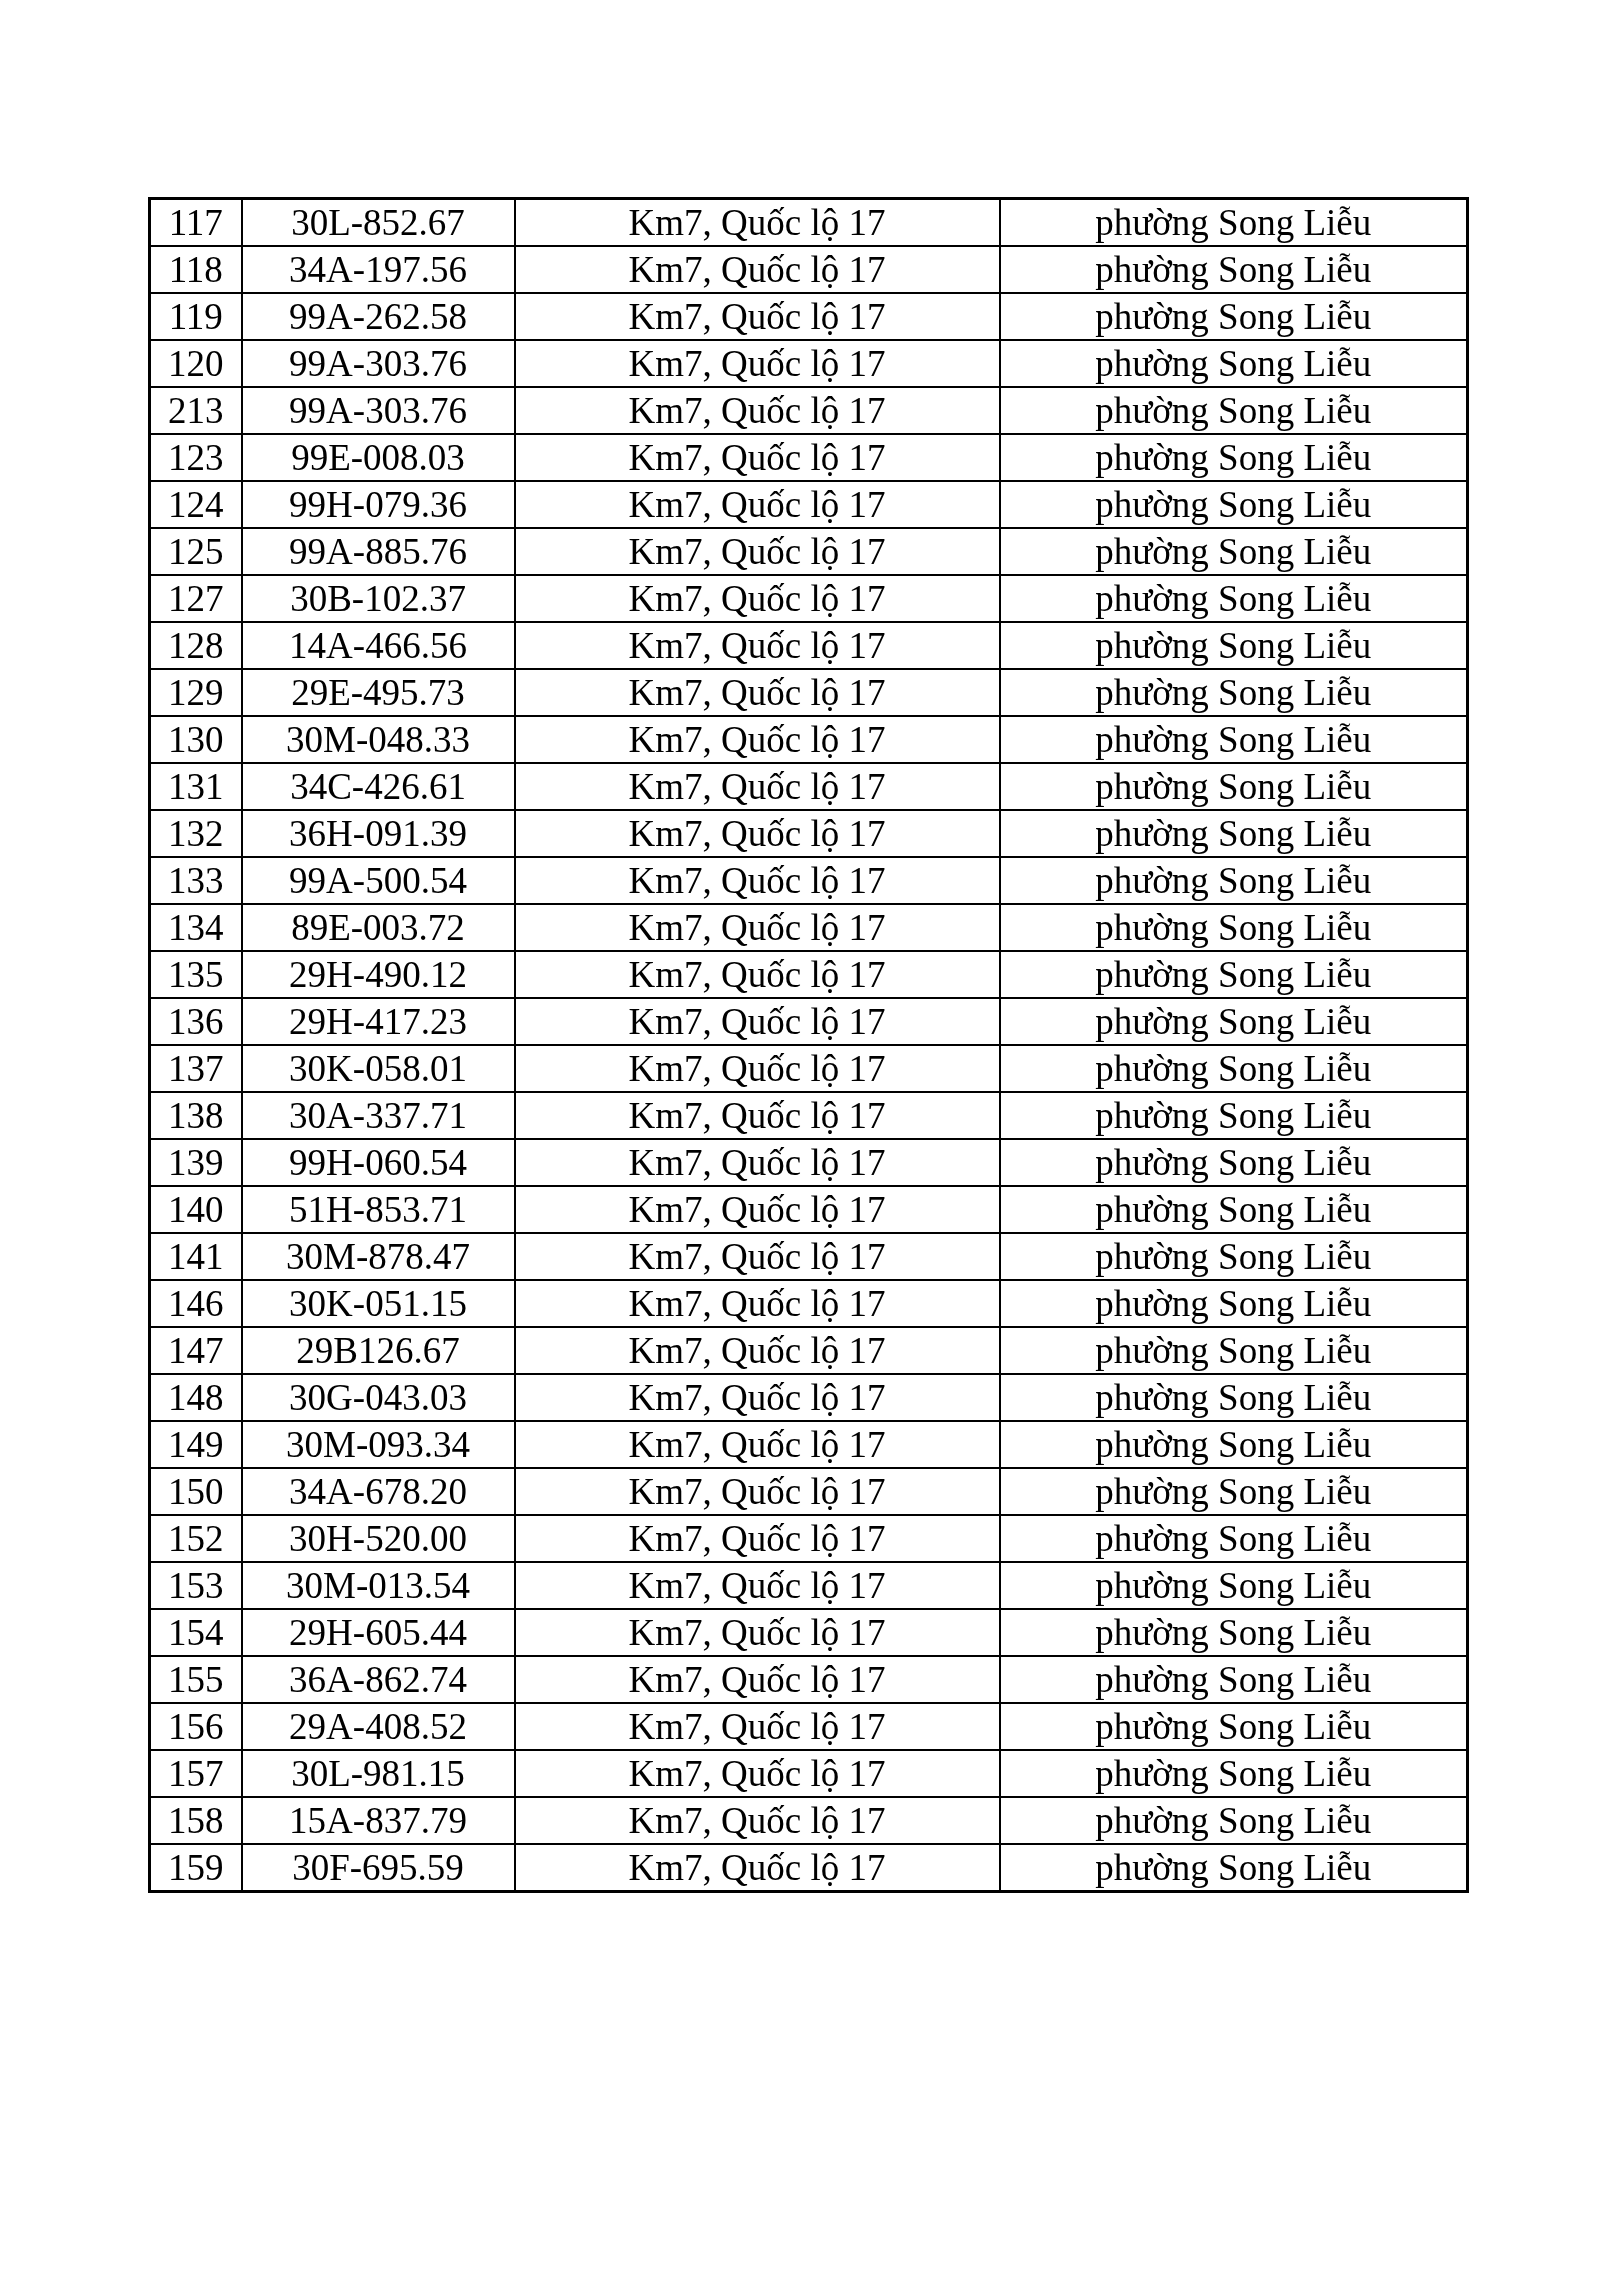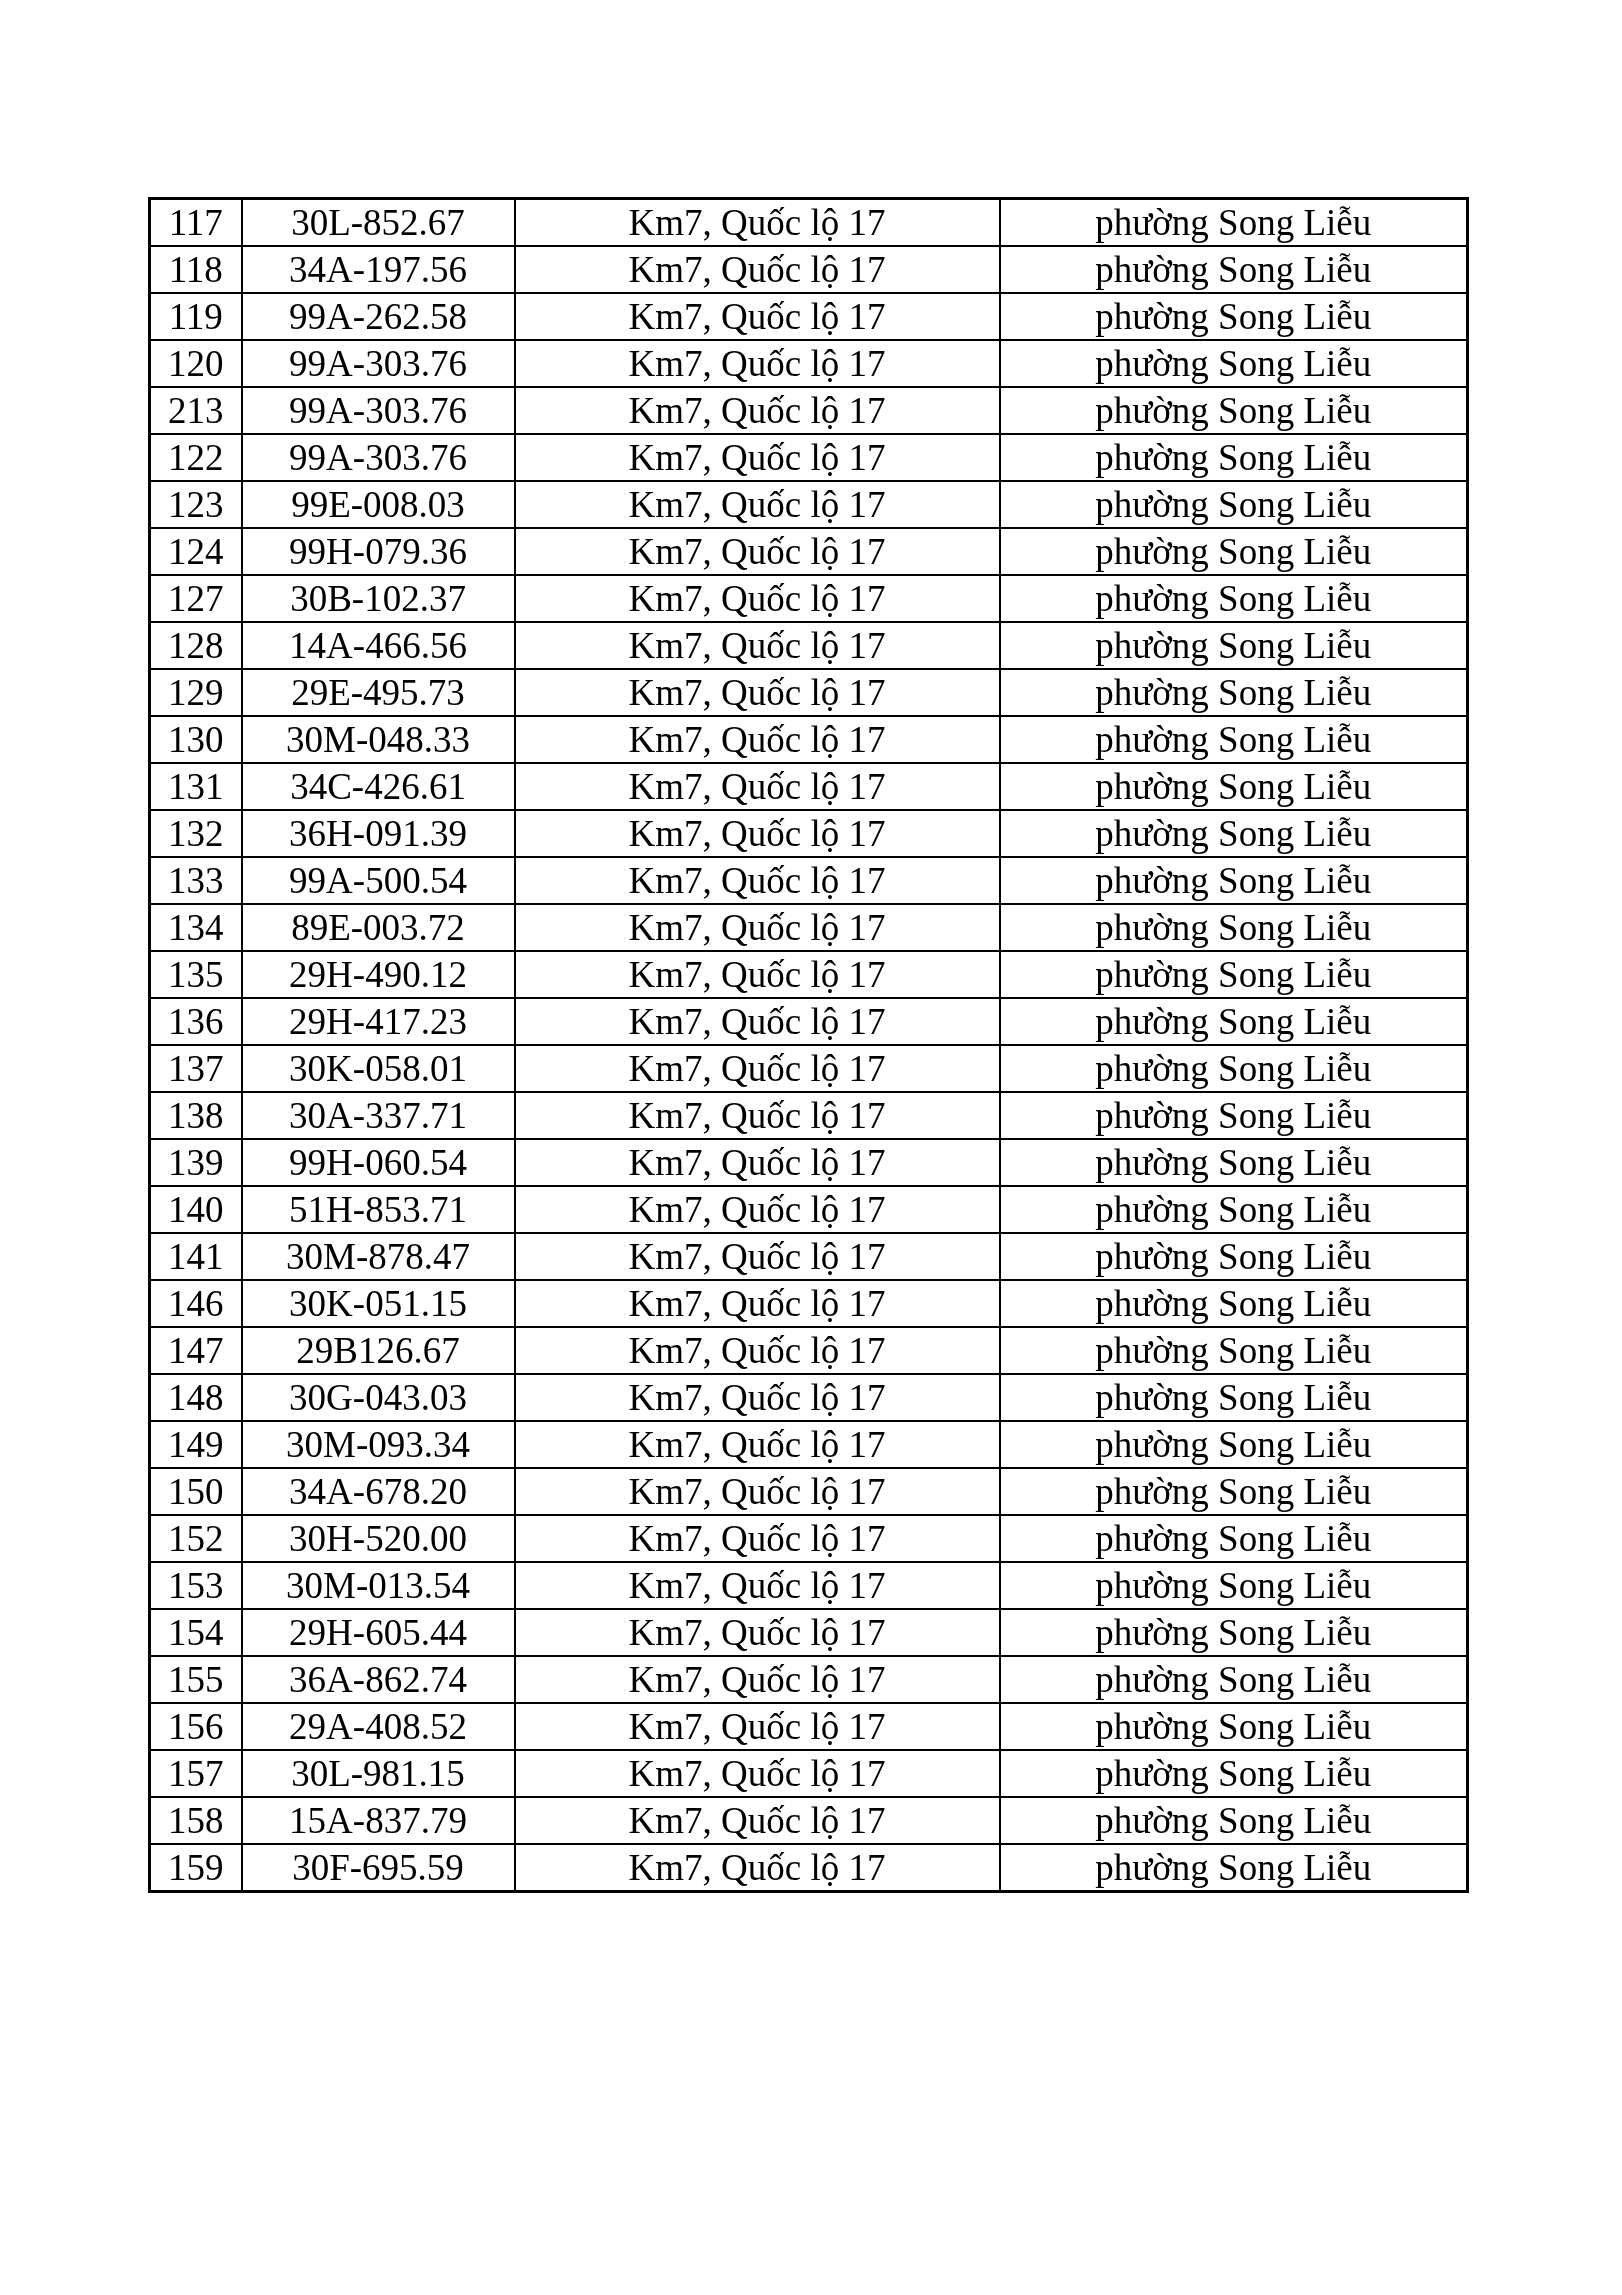--- a/index.html
+++ b/index.html
@@ -85,34 +85,34 @@
           <td>Km7, Quốc lộ 17</td>
           <td>phường Song Liễu</td>
         </tr>
         <tr>
           <td>213</td>
           <td>99A-303.76</td>
           <td>Km7, Quốc lộ 17</td>
           <td>phường Song Liễu</td>
         </tr>
         <tr>
-          <td>122</td>
-          <td>99A-303.76</td>
-          <td>Km7, Quốc lộ 17</td>
-          <td>phường Song Liễu</td>
-        </tr>
-        <tr>
           <td>123</td>
           <td>99E-008.03</td>
           <td>Km7, Quốc lộ 17</td>
           <td>phường Song Liễu</td>
         </tr>
         <tr>
           <td>124</td>
           <td>99H-079.36</td>
+          <td>Km7, Quốc lộ 17</td>
+          <td>phường Song Liễu</td>
+        </tr>
+        <tr>
+          <td>125</td>
+          <td>99A-885.76</td>
           <td>Km7, Quốc lộ 17</td>
           <td>phường Song Liễu</td>
         </tr>
         <tr>
           <td>127</td>
           <td>30B-102.37</td>
           <td>Km7, Quốc lộ 17</td>
           <td>phường Song Liễu</td>
         </tr>
         <tr>

